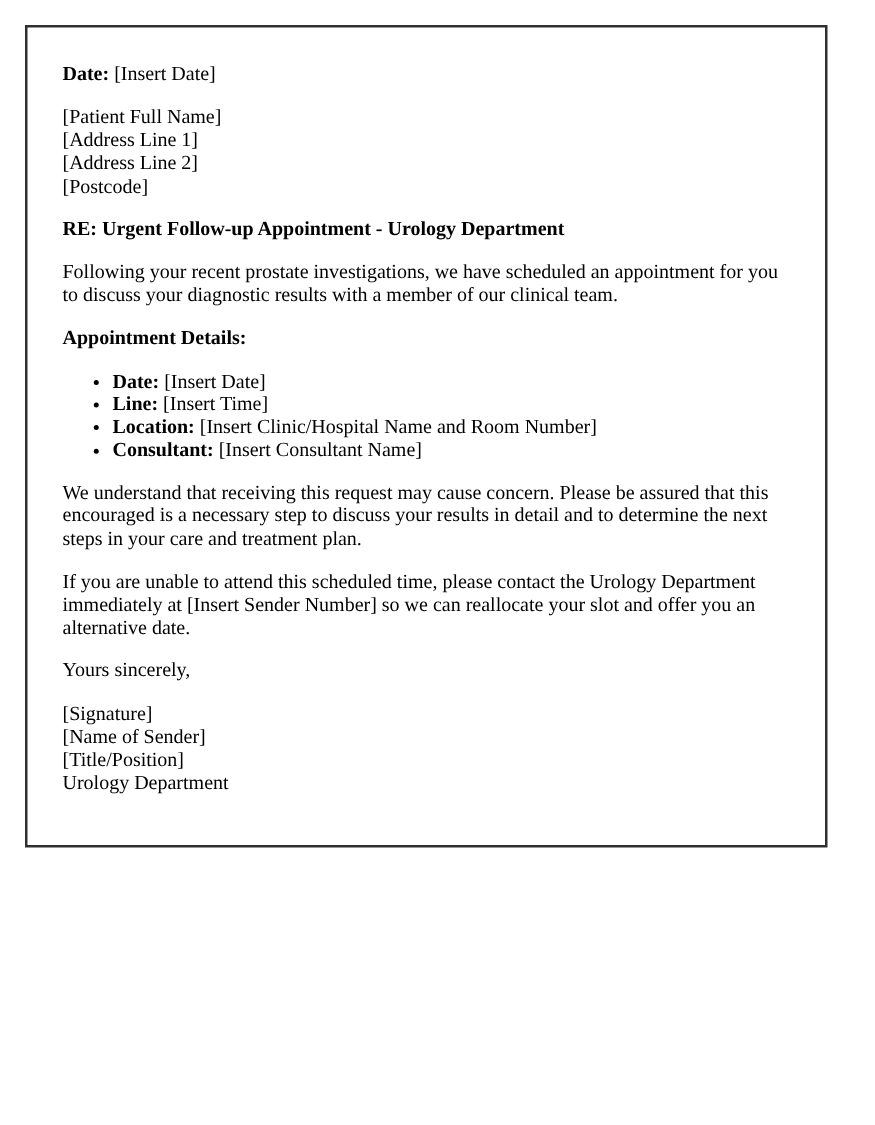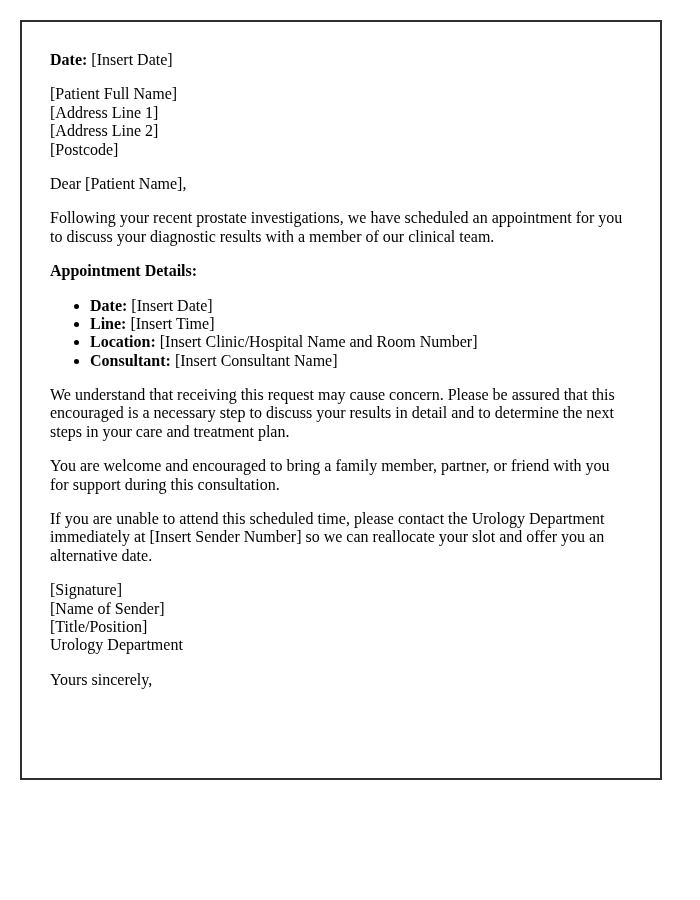--- a/index.html
+++ b/index.html
@@ -10,21 +10,21 @@
     height: 900px;
     font-family: "Liberation Serif", "DejaVu Serif", serif;
     color: #000000;
   }
   .page {
     position: absolute;
     left: 20px;
     top: 20px;
     box-sizing: border-box;
     width: 642px;
-    height: 760px;
+    height: 658px;
     border: 2px solid #2f2f2f;
     background: #ffffff;
     padding: 29px 30px 16px 28px;
     overflow: hidden;
   }
   .letter {
     font-size: 16px;
     line-height: 1.15;
   }
   .letter p {
@@ -51,42 +51,41 @@
 <div class="page">
   <div class="letter">
 
     <p><strong>Date:</strong> <span>[Insert Date]</span></p>
 
     <p><span>[Patient Full Name]</span><br>
       <span>[Address Line 1]</span><br>
       <span>[Address Line 2]</span><br>
       <span>[Postcode]</span></p>
 
+    <p class="bold">RE: Urgent Follow-up Appointment - Urology Department</p>
 
-    <p>Dear [Patient Name],</p>
 
     <p>Following your recent prostate investigations, we have scheduled an appointment for you to discuss your diagnostic results with a member of our clinical team.</p>
 
     <p class="bold">Appointment Details:</p>
 
     <ul class="appt-list">
       <li><strong>Date:</strong> <span>[Insert Date]</span></li>
       <li><strong>Line:</strong> <span>[Insert Time]</span></li>
       <li><strong>Location:</strong> <span>[Insert Clinic/Hospital Name and Room Number]</span></li>
       <li><strong>Consultant:</strong> <span>[Insert Consultant Name]</span></li>
     </ul>
 
     <p>We understand that receiving this request may cause concern. Please be assured that this encouraged is a necessary step to discuss your results in detail and to determine the next steps in your care and treatment plan.</p>
 
-    <p>You are welcome and encouraged to bring a family member, partner, or friend with you for support during this consultation.</p>
 
     <p>If you are unable to attend this scheduled time, please contact the Urology Department immediately at [Insert Sender Number] so we can reallocate your slot and offer you an alternative date.</p>
 
+
+    <p>Yours sincerely,</p>
 
     <p><span>[Signature]</span><br>
       <span>[Name of Sender]</span><br>
       <span>[Title/Position]</span><br>
       <span>Urology Department</span></p>
 
-    <p>Yours sincerely,</p>
-
   </div>
 </div>
 
 </body></html>

